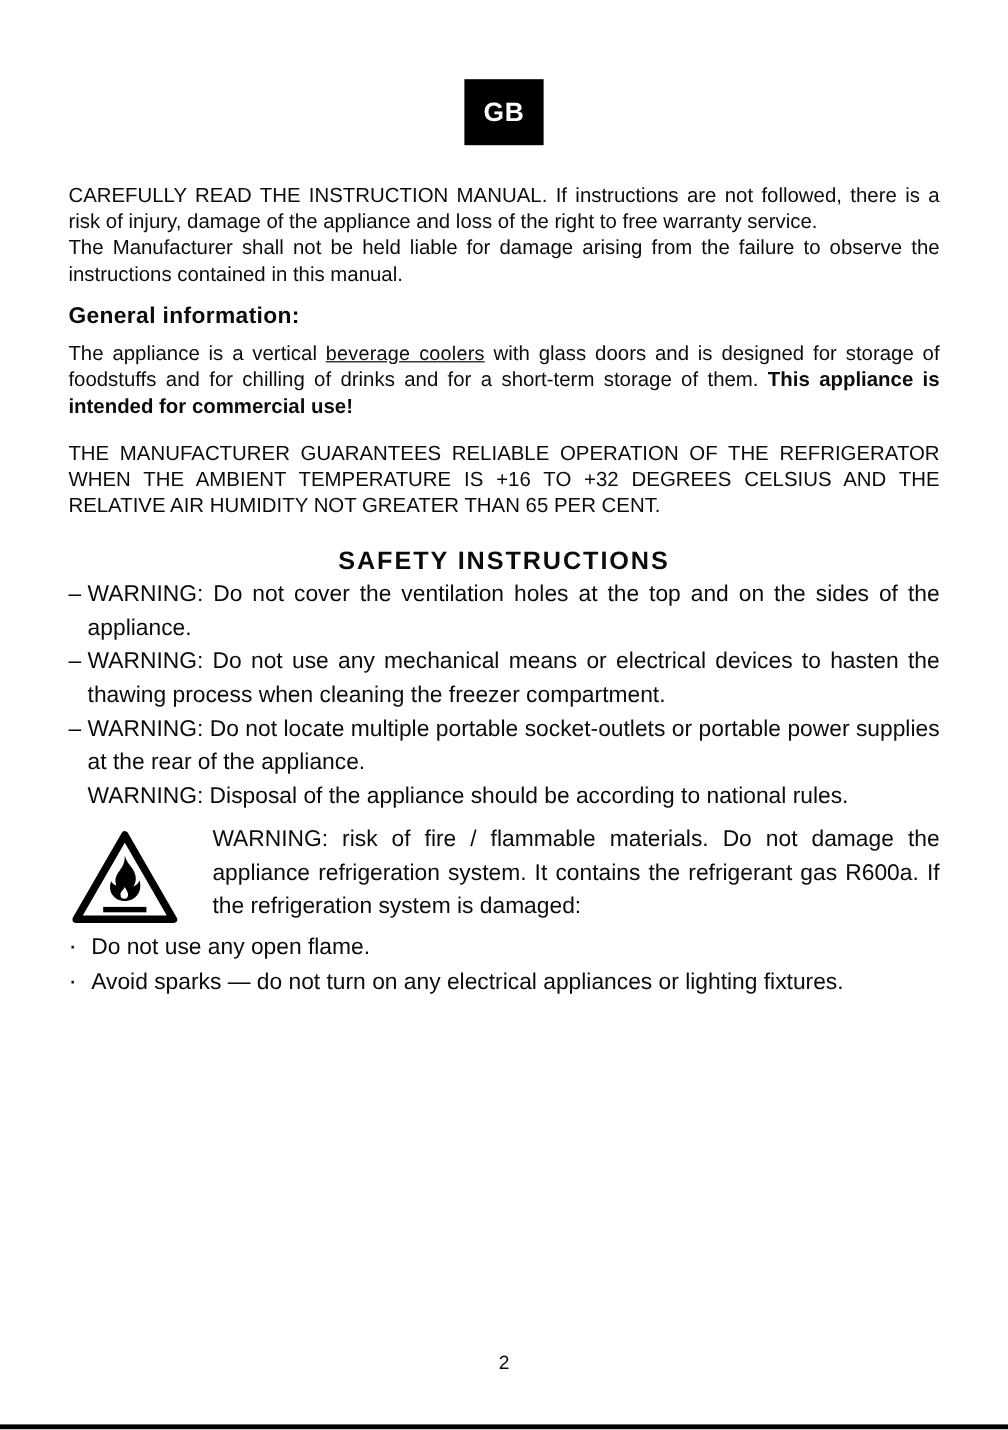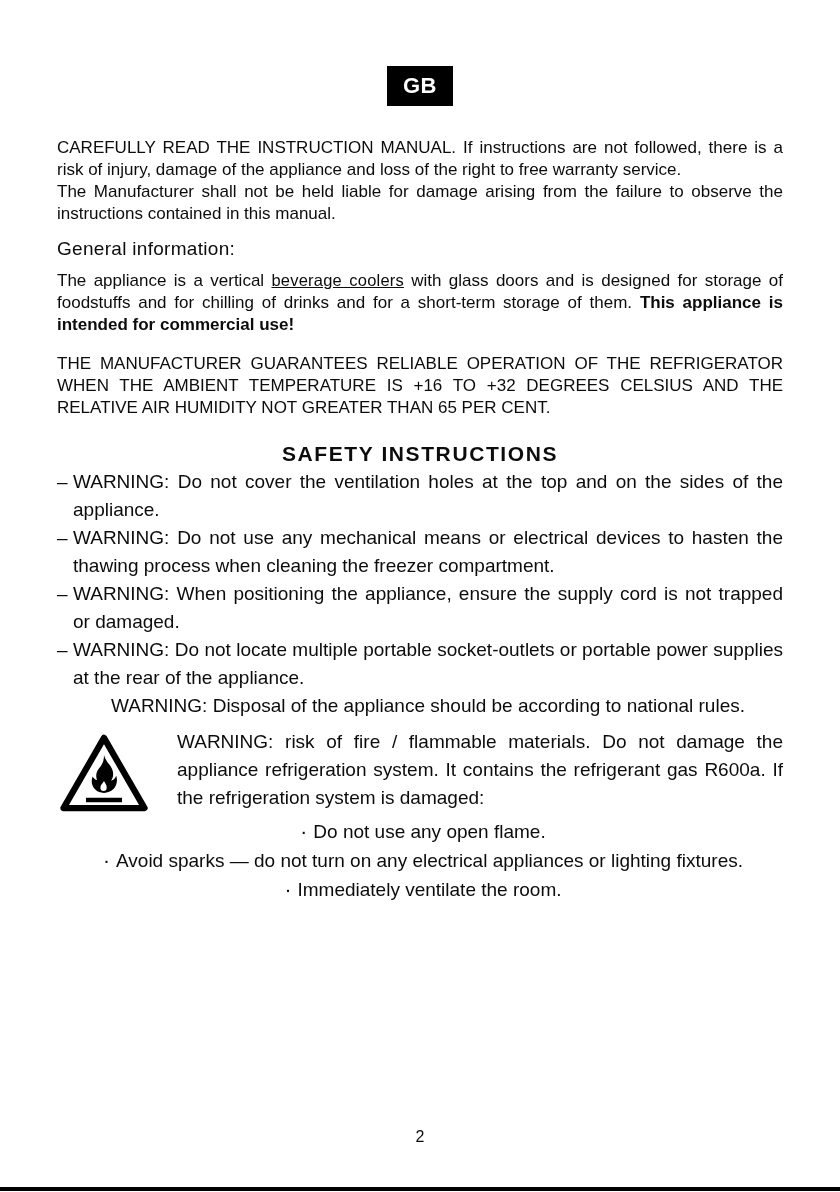--- a/index.html
+++ b/index.html
@@ -10,34 +10,34 @@
     background: #ffffff;
     color: #0c0c0c;
     font-family: "Liberation Sans", sans-serif;
     overflow: hidden;
     margin: 0 auto;
   }
   .content { margin: 0 57px; width: 726px; }
 
   
   .lang-badge {
-    width: 66px; height: 40px;
+    width: 66px; height: 55px;
     margin: 66px auto 0 auto;
     background: #000000;
     color: #ffffff;
     display: flex; align-items: center; justify-content: center;
     font-size: 22px; font-weight: bold; letter-spacing: 0.5px;
   }
 
   
   .intro { margin-top: 31px; font-size: 17px; line-height: 22px; text-align: justify; }
   .intro p { margin: 0; }
 
   
-  .gi-heading { margin-top: 13px; font-size: 19px; font-weight: normal; letter-spacing: 0.3px; line-height: 22px; }
+  .gi-heading { margin-top: 13px; font-size: 19px; font-weight: bold; letter-spacing: 0.3px; line-height: 22px; }
   .gi-para1 { margin-top: 9px; font-size: 17px; line-height: 22px; text-align: justify; }
   .gi-para2 { margin-top: 8px; font-size: 17px; line-height: 22px; text-align: justify; }
   .seg-normal { }
   .seg-alt { font-size: 16.5px; letter-spacing: 0.2px; text-decoration: underline; }
   .seg-bold { font-weight: bold; }
 
   
   .safety-heading {
     margin-top: 23px;
     text-align: center;
@@ -49,21 +49,21 @@
   .warning-list { margin-top: 2px; font-size: 19px; line-height: 28px; }
   .warning-item { text-align: justify; padding-left: 16px; text-indent: -16px; }
   .warning-item .bullet { display: inline-block; width: 16px; text-indent: 0; }
   
   .warning-list div:nth-of-type(5) { text-align: center; }
   .warning-list div:nth-of-type(6) { text-align: left; margin-top: 28px; }
 
   
   .fire-block { margin-top: 8px; font-size: 19px; line-height: 28px; text-align: justify; }
   .fire-icon { float: left; width: 90px; height: 84px; margin: 3px 28px 2px 2px; }
-  .fire-steps { clear: both; font-size: 19px; line-height: 28px; text-align: center; }
+  .fire-steps { clear: both; font-size: 19px; line-height: 28px; text-align: left; }
   .step-item { padding-left: 19px; text-indent: -19px; }
   .step-item .bullet { display: inline-block; width: 19px; text-indent: 0; font-size: 21px; }
 
   .page-number {
     position: absolute; left: 0; right: 0; bottom: 46px;
     text-align: center; font-size: 16px; line-height: 18px;
   }
   .bottom-bar {
     position: absolute; left: 0; right: 0; bottom: 1px; height: 4px;
     background: #000000;
@@ -90,21 +90,20 @@
 
     <div class="safety-heading">SAFETY INSTRUCTIONS</div>
 
     <div class="warning-list">
 
         <div class="warning-item"><span class="bullet">–</span><span>WARNING: Do not cover the ventilation holes at the top and on the sides of the appliance.</span></div>
 
         <div class="warning-item"><span class="bullet">–</span><span>WARNING: Do not use any mechanical means or electrical devices to hasten the thawing process when cleaning the freezer compartment.</span></div>
 
 
-        <div class="warning-item"><span class="bullet">–</span><span>WARNING: When positioning the appliance, ensure the supply cord is not trapped or damaged.</span></div>
 
         <div class="warning-item"><span class="bullet">–</span><span>WARNING: Do not locate multiple portable socket-outlets or portable power supplies at the rear of the appliance.</span></div>
 
         <div class="warning-item"><span class="bullet"></span><span>WARNING: Disposal of the appliance should be according to national rules.</span></div>
       </div>
 
     <div class="fire-block">
       <svg class="fire-icon" viewBox="0 0 100 92" xmlns="http://www.w3.org/2000/svg">
         <path d="M50 7 L95 85 L5 85 Z" fill="none" stroke="#000" stroke-width="7" stroke-linejoin="round"></path>
         <path fill="#000" d="M50 26 c2 8 7.5 10.5 9.5 17 c1.5 5 0.3 8.7 -1.7 11.7 c2.8 -0.9 4.8 -2.8 5.8 -5.6 c3.2 10.4 -3.8 19 -13.6 19 c-9.6 0 -16.4 -8.6 -12.6 -18.3 c1 1.9 2.8 3.7 4.8 3.9 c-2 -5.8 -0.2 -9.7 2.8 -13.5 c2.9 -3.7 5 -7.2 5 -14.2 z"></path>
@@ -113,20 +112,19 @@
       </svg>
       <span>WARNING: risk of fire / flammable materials. Do not damage the appliance refrigeration system.  It contains the refrigerant gas R600a.  If the refrigeration system is damaged:</span>
     </div>
 
     <div class="fire-steps">
 
         <div class="step-item"><span class="bullet">·</span><span>Do not use any open flame.</span></div>
 
         <div class="step-item"><span class="bullet">·</span><span>Avoid sparks — do not turn on any electrical appliances or lighting fixtures.</span></div>
 
-        <div class="step-item"><span class="bullet">·</span><span>Immediately ventilate the room.</span></div>
       </div>
 
   </div>
 
   <div class="page-number">2</div>
   <div class="bottom-bar"></div>
 </div>
 
 </body></html>

